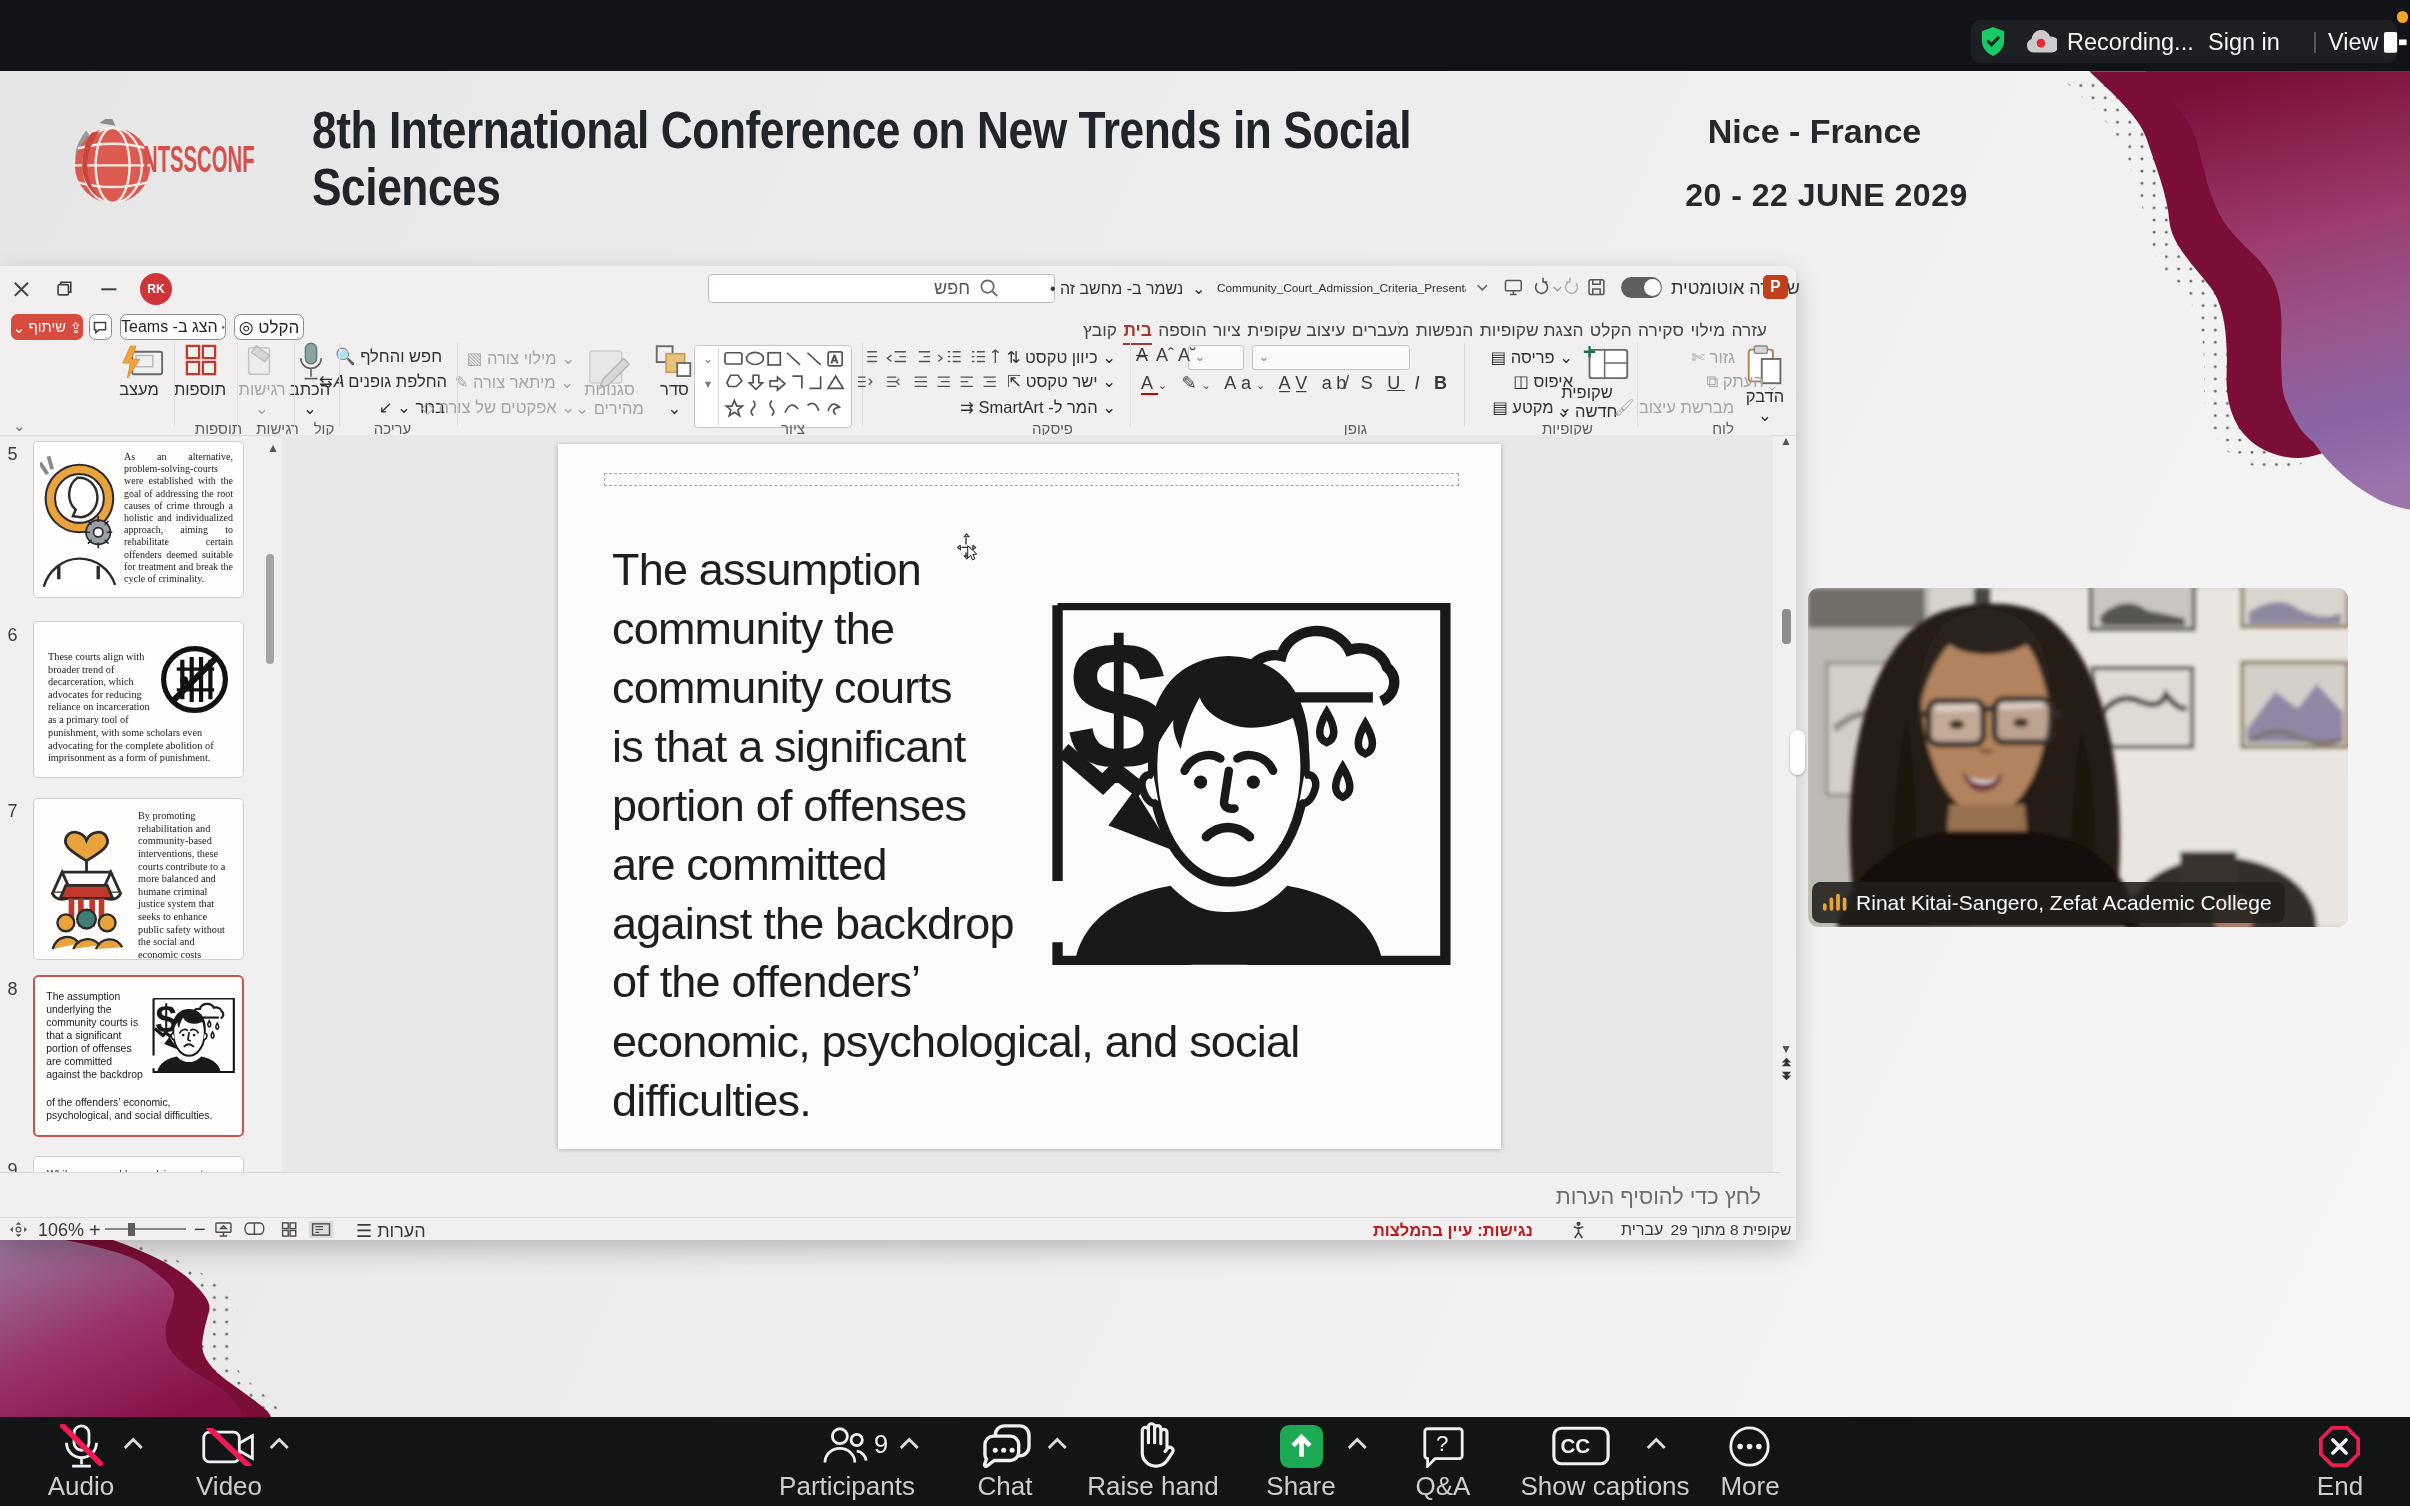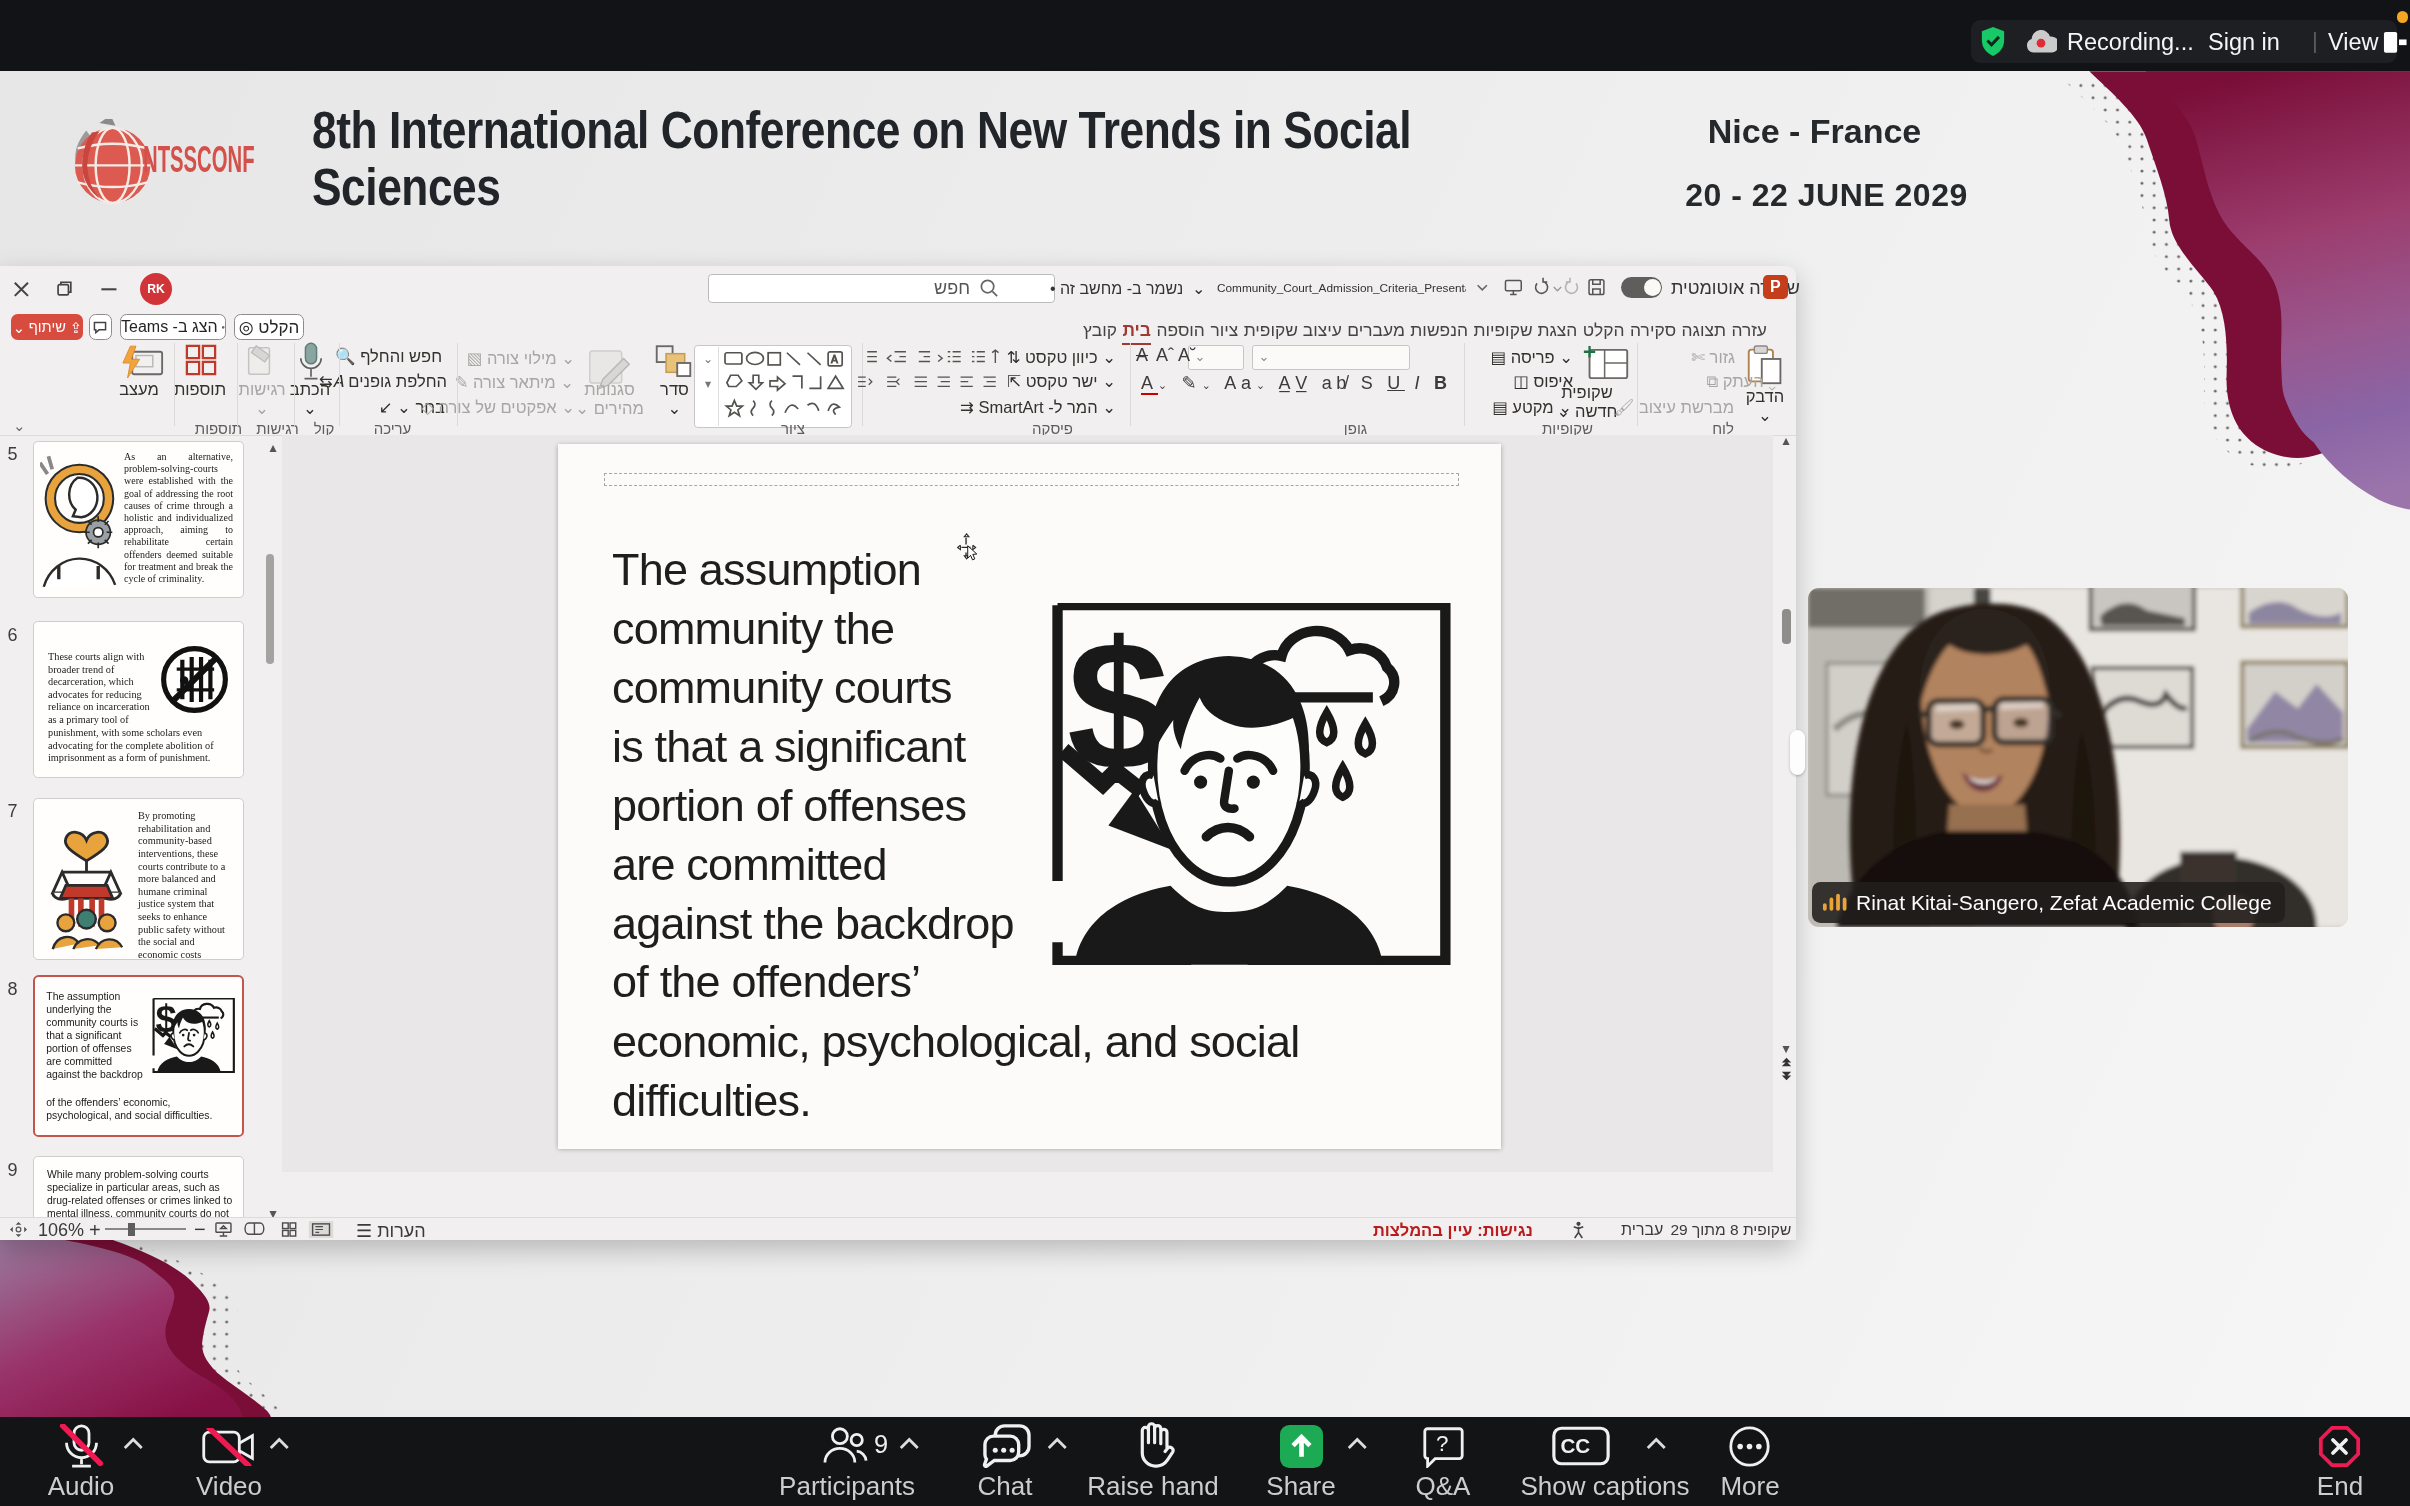--- a/index.html
+++ b/index.html
@@ -162,21 +162,21 @@
         </svg>
       </div>
     <div class="wbtn" style="left:120px;width:106px;font-size:16px;">Teams - <span class="heb">הצג ב</span>&nbsp;<svg width="14" height="13" viewBox="0 0 15 14">
           <rect x="0" y="2" width="11" height="10" rx="2" fill="#4a4a4a"></rect>
           <rect x="3" y="0" width="9" height="8" rx="2" fill="#757575"></rect>
         </svg></div>
     <div class="wbtn heb" style="left:234px;width:70px;">הקלט ◎</div>
 
     <div class="menurow heb" style="left:1083px;width:684px;display:flex;flex-direction:row;justify-content:space-between;font-size:17.4px;">
       <span>עזרה</span>
-        <span>תצוגה</span>
+        <span>מילוי</span>
         <span>סקירה</span>
         <span>הקלט</span>
         <span>הצגת שקופיות</span>
         <span>הנפשות</span>
         <span>מעברים</span>
         <span>עיצוב שקופית</span>
         <span>ציור</span>
         <span>הוספה</span>
         <span style="font-weight:bold;color:#9e3a34;border-bottom:2.4px solid #9e3a34;padding-bottom:1.9px;">בית</span>
         <span>קובץ</span>
@@ -433,20 +433,23 @@
     </div>
 
     <div class="abs" style="left:1780px;top:168px;color:#555;font-size:12.2px;">▲</div>
     <div class="abs" style="left:1782px;top:343px;width:8.5px;height:35px;background:#8f8d8b;border-radius:3.8px;"></div>
     <div class="abs" style="left:1780px;top:776px;color:#555;font-size:12.2px;">▼</div>
     <svg class="abs" style="left:1778px;top:789px;" width="17" height="28" viewBox="0 0 18 30">
       <path d="M4,8 l5,-5 l5,5 Z M4,12 l5,-5 l5,5 Z" fill="#333"></path>
       <path d="M4,18 l5,5 l5,-5 Z M4,22 l5,5 l5,-5 Z" fill="#333"></path>
     </svg>
 
+    <div id="notesrow">
+        <div class="heb abs" style="right:19px;top:11.3px;font-size:21.7px;color:#6e6c6a;">לחץ כדי להוסיף הערות</div>
+      </div>
     <div id="statusbar">
       <svg class="abs" style="left:7.5px;top:2.8px;" width="21" height="17" viewBox="0 0 22 18">
           <path d="M11,1 l3,3 h-6 Z M11,17 l3,-3 h-6 Z M2,9 l3,-3 v6 Z M20,9 l-3,-3 v6 Z" fill="#555"></path>
           <circle cx="11" cy="9" r="2.5" fill="none" stroke="#555" stroke-width="1.3"></circle>
         </svg>
       <div class="abs" style="left:38px;top:1.9px;">106%</div>
       <div class="abs" style="left:89px;top:0.9px;font-size:20px;">+</div>
       <div class="abs" style="left:105px;top:10.4px;width:81px;height:1.9px;background:#8a8886;"></div>
       <div class="abs" style="left:128px;top:4.7px;width:6.6px;height:13px;background:#605e5c;"></div>
       <div class="abs" style="left:194px;top:0px;font-size:20px;">−</div>

